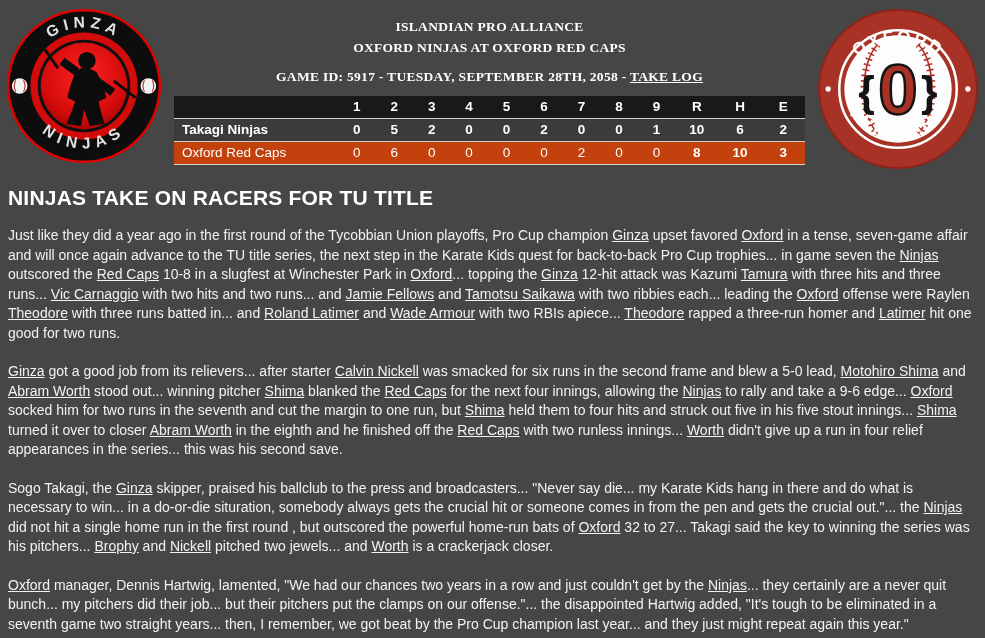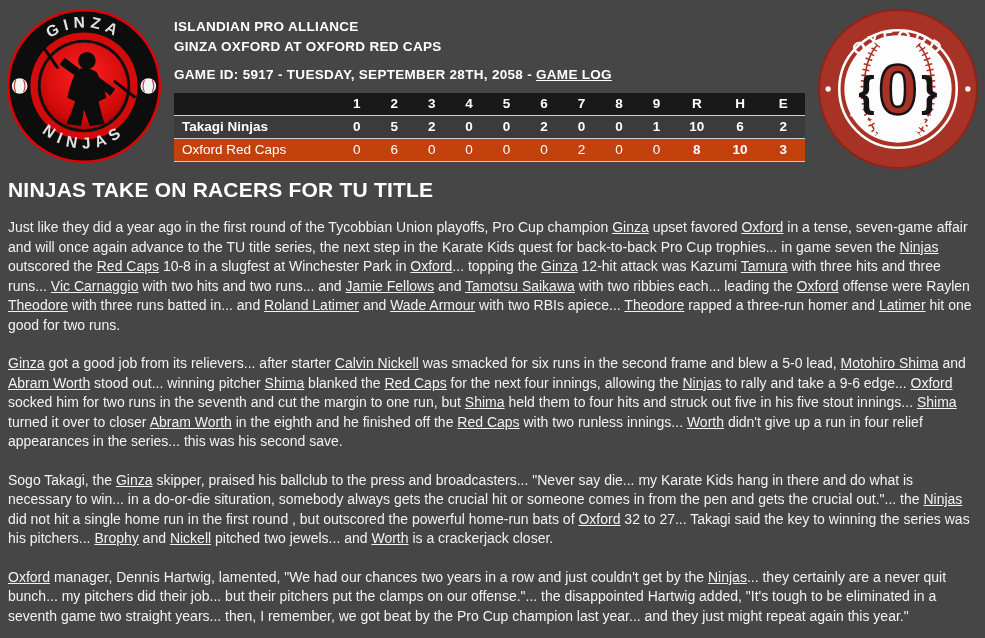--- a/index.html
+++ b/index.html
@@ -9,21 +9,21 @@
     font-family:"Liberation Sans","DejaVu Sans",sans-serif;
     color:#f0f0f0;
   }
   .page{width:985px;height:638px;position:relative;}
 
   
   .top-section{display:flex;align-items:flex-start;padding:8px 6px 0 6px;height:168px;box-sizing:border-box;}
   .logo-box{flex:0 0 auto;}
   .center-col{flex:1 1 auto;margin:0 12px;min-width:0;}
 
-  .hdr-line{ text-align:left;font-weight:bold;color:#ffffff;letter-spacing:.3px; }
+  .hdr-line{ text-align:center;font-weight:bold;color:#ffffff;letter-spacing:.3px;font-family:Liberation Serif, serif; }
   .hdr-league{font-size:13.5px;margin-top:11px;}
   .hdr-matchup{font-size:13.5px;margin-top:5px;}
   .hdr-gameinfo{font-size:13.5px;margin-top:13px;}
   .hdr-gameinfo a{color:#ffffff;text-decoration:underline;cursor:pointer;}
 
   
   table.linescore{width:100%;border-collapse:collapse;margin-top:11px;font-size:13.5px;table-layout:fixed;}
   table.linescore th,table.linescore td{padding:3px 2px 4px 2px;text-align:center;color:#fff;font-weight:normal;overflow:hidden;white-space:nowrap;}
   table.linescore thead tr{background:#191919;}
   table.linescore thead th{font-weight:bold;}
@@ -31,21 +31,21 @@
   table.linescore .inning{width:5.9%;}
   table.linescore .tot{width:6.9%;font-weight:bold;}
   table.linescore tbody tr{border-top:1px solid #cfcfcf;}
   table.linescore tbody tr:last-child{border-bottom:1px solid #cfcfcf;}
   table.linescore tr.row-away{background:#3b3b3b;}
   table.linescore tr.row-away td{font-weight:bold;}
   table.linescore tr.row-home{background:#c2410c;}
 
   
   .article{padding:0 12px 0 8px;}
-  .headline{font-size:21px;font-weight:bold;color:#ffffff;margin:10px 0 8px 0;letter-spacing:.2px;}
+  .headline{font-size:21px;font-weight:bold;color:#ffffff;margin:18px 0 8px 0;letter-spacing:.2px;}
   .para{font-size:14px;line-height:19.5px;margin:16px 0 19px 0;color:#f2f2f2;}
   .para a{color:#f2f2f2;text-decoration:underline;cursor:pointer;}
 
   svg text{font-family:"Liberation Sans","DejaVu Sans",sans-serif;}
 </style>
 </head>
 <body>
 
 <div class="page">
 
@@ -89,22 +89,22 @@
           <textPath href="#gz-top" startOffset="50%" text-anchor="middle">GINZA</textPath>
         </text>
         <text font-size="16" font-weight="bold" fill="#e2e2e2" letter-spacing="6">
           <textPath href="#gz-bot" startOffset="50%" text-anchor="middle">NINJAS</textPath>
         </text>
       </svg>
     </div>
 
     <div class="center-col">
       <div class="hdr-line hdr-league">ISLANDIAN PRO ALLIANCE</div>
-      <div class="hdr-line hdr-matchup">GINZA OXFORD AT OXFORD RED CAPS</div>
-      <div class="hdr-line hdr-gameinfo"><span>GAME ID: 5917 - TUESDAY, SEPTEMBER 28TH, 2058 - </span><a>GAME LOG</a></div>
+      <div class="hdr-line hdr-matchup">OXFORD NINJAS AT OXFORD RED CAPS</div>
+      <div class="hdr-line hdr-gameinfo"><span>GAME ID: 5917 - TUESDAY, SEPTEMBER 28TH, 2058 - </span><a>TAKE LOG</a></div>
 
       <table class="linescore">
         <thead>
           <tr id="ls-head">
               <th class="team-col"></th>
               <th class="inning">1</th>
               <th class="inning">2</th>
               <th class="inning">3</th>
               <th class="inning">4</th>
               <th class="inning">5</th>

